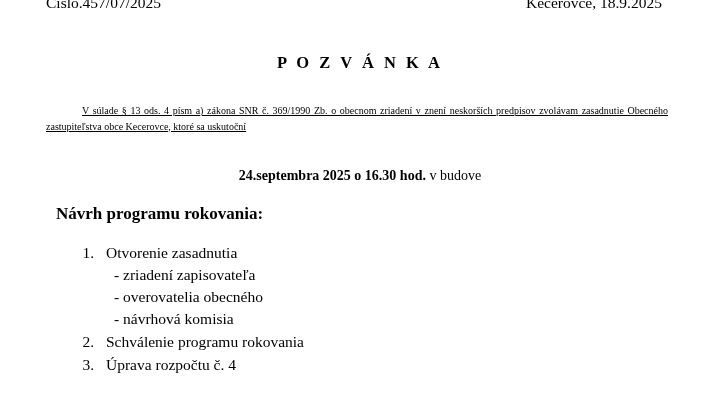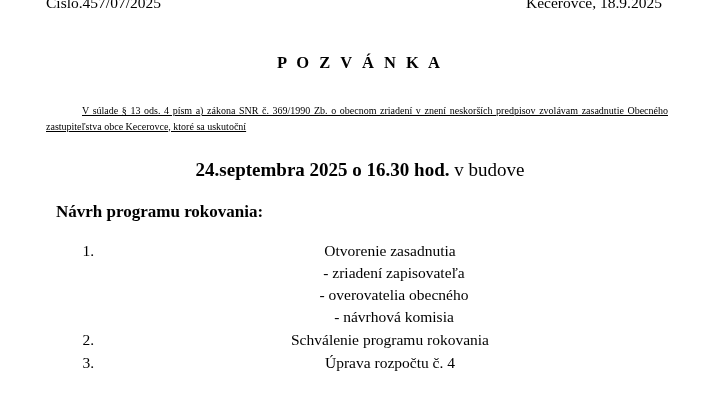--- a/index.html
+++ b/index.html
@@ -47,44 +47,43 @@
   .para {
     font-size: 10px;
     line-height: 1.55;
     text-align: justify;
     margin-top: 30px;
     text-indent: 36px;
     padding-right: 6px;
     text-decoration: underline;
   }
   .meeting-block {
-    margin-top: 22px;
+    margin-top: 32px;
     text-align: center;
-    font-size: 19px;
+    font-size: 14px;
     line-height: 1.45;
   }
   .meeting-line1 .bold {
     font-weight: bold;
   }
   .program-heading {
     margin-top: 18px;
     font-size: 17px;
     font-weight: bold;
     padding-left: 10px;
   }
   ol.agenda {
     margin: 18px 0 0 0;
     padding-left: 52px;
     font-size: 15.5px;
     line-height: 1.42;
   }
   ol.agenda > li {
     padding-left: 8px;
     margin-bottom: 1px;
-    text-align: center;
   }
   ul.subitems {
     list-style: none;
     margin: 0;
     padding-left: 8px;
   }
   ul.subitems li {
     font-size: 15.5px;
     line-height: 1.42;
   }

